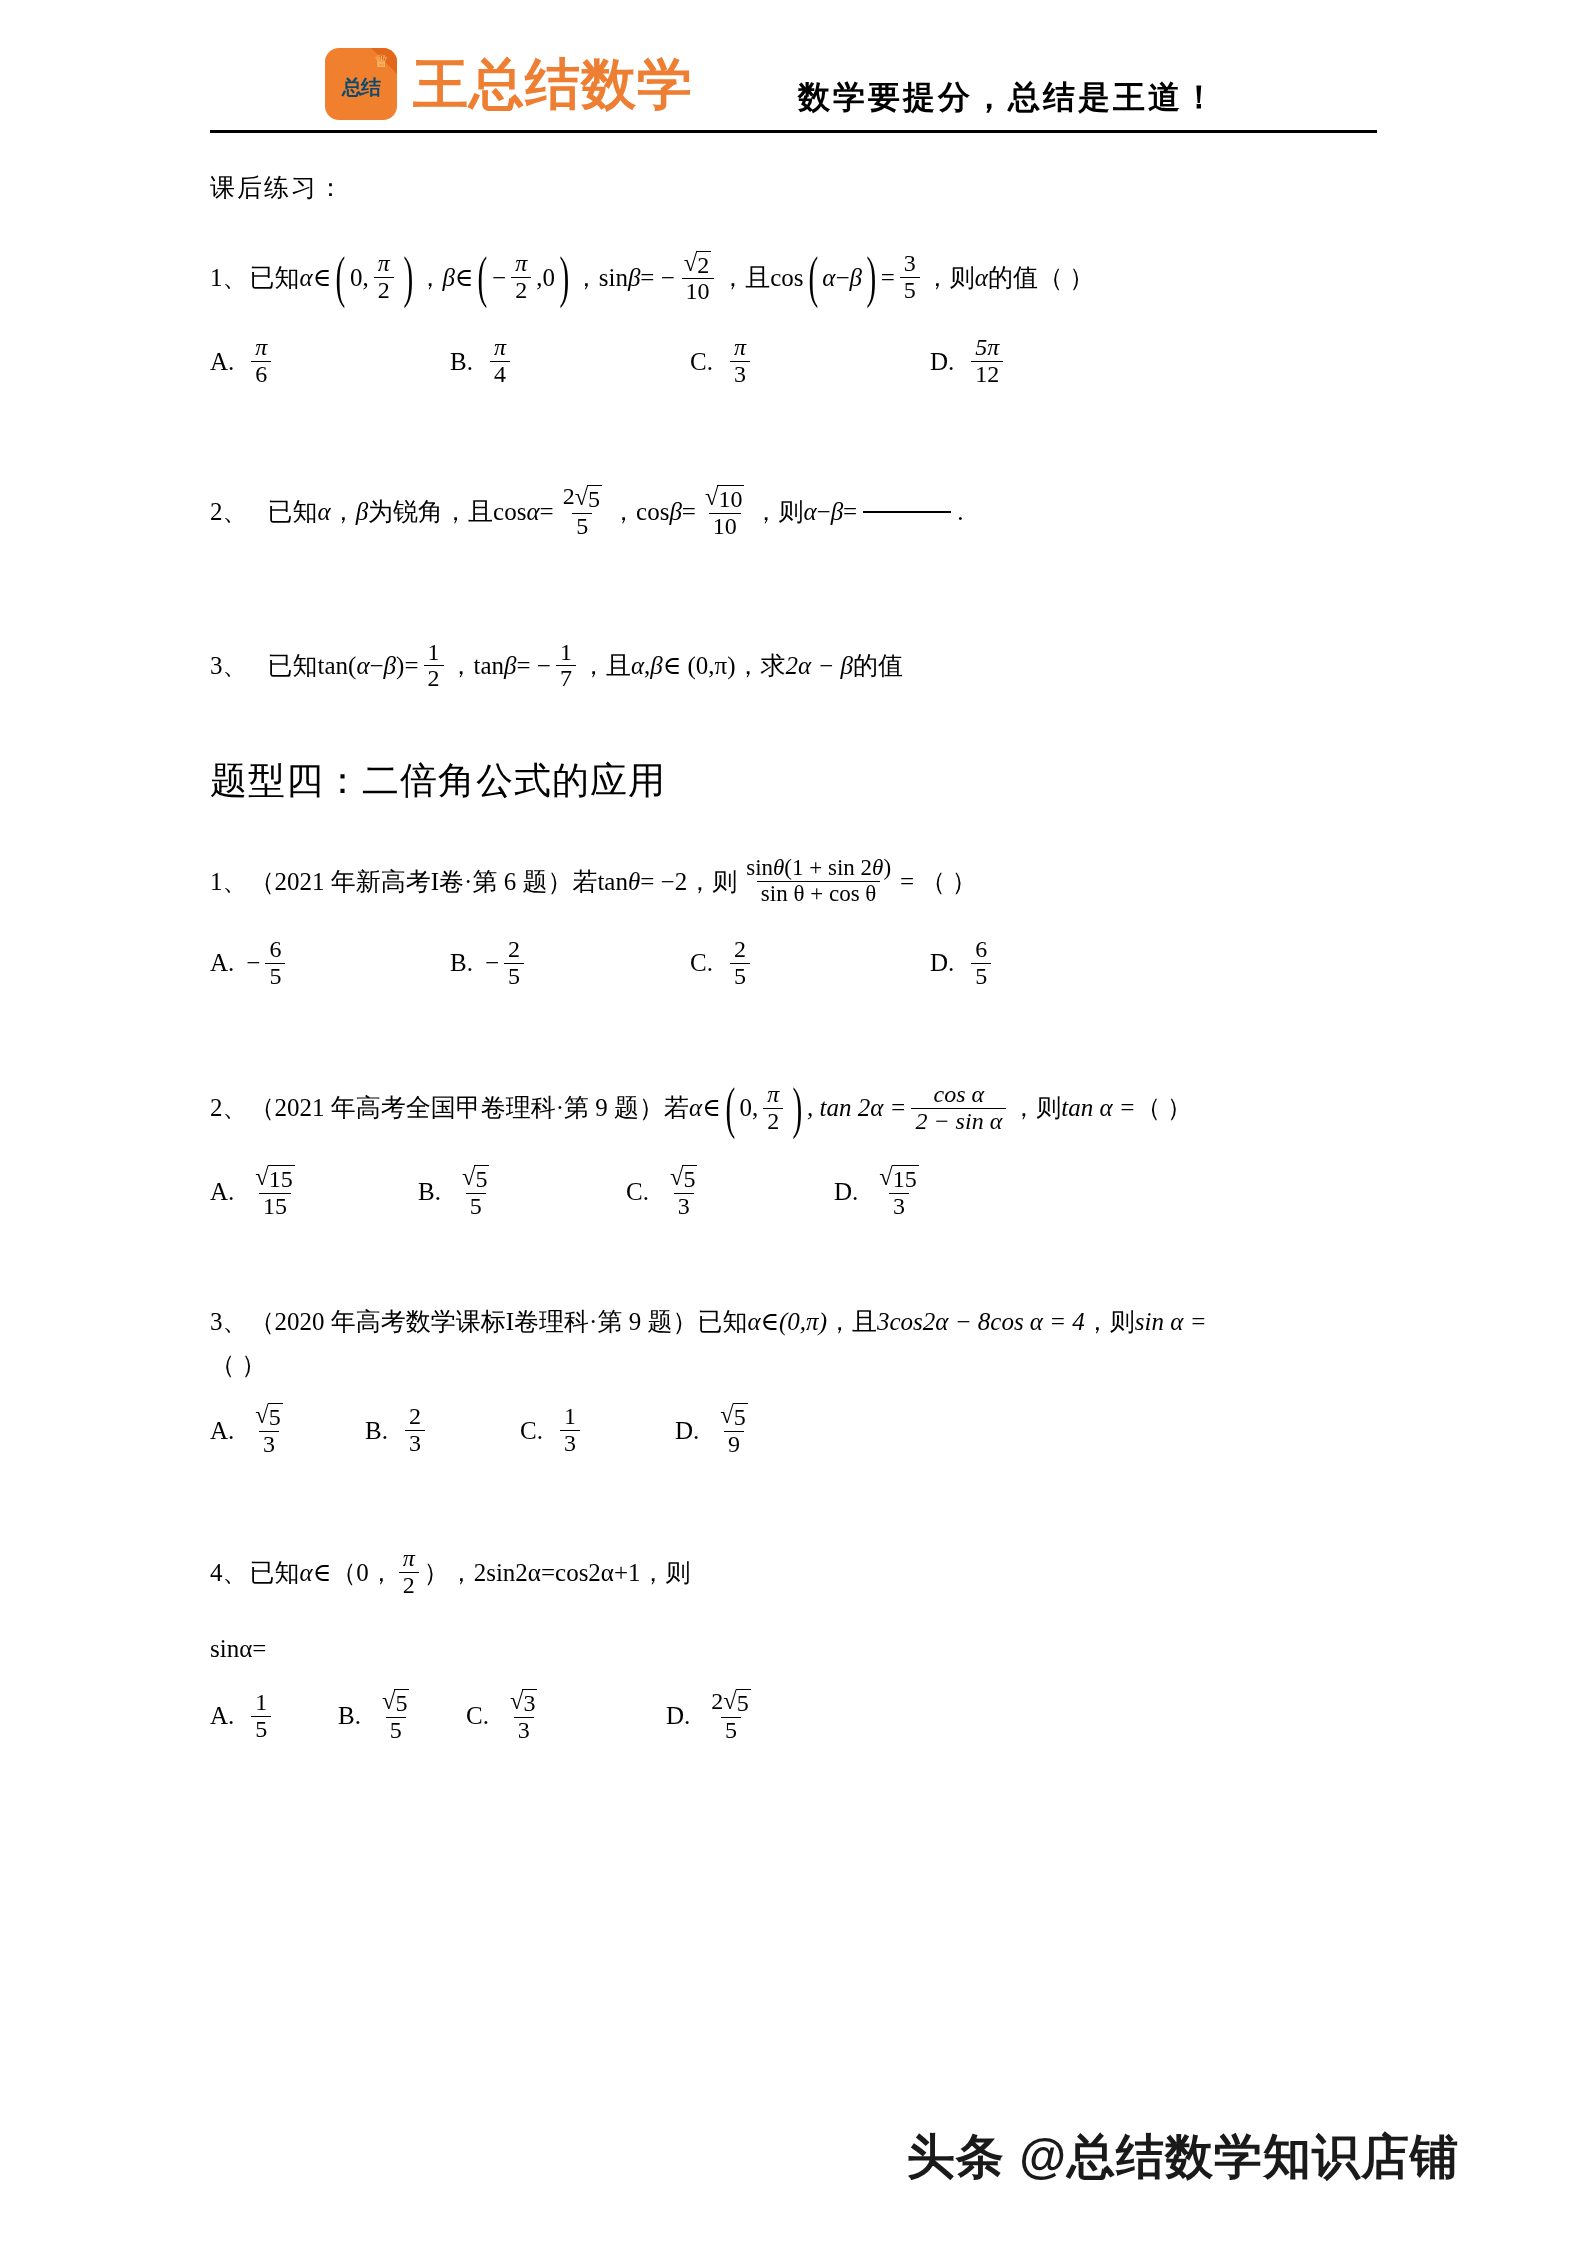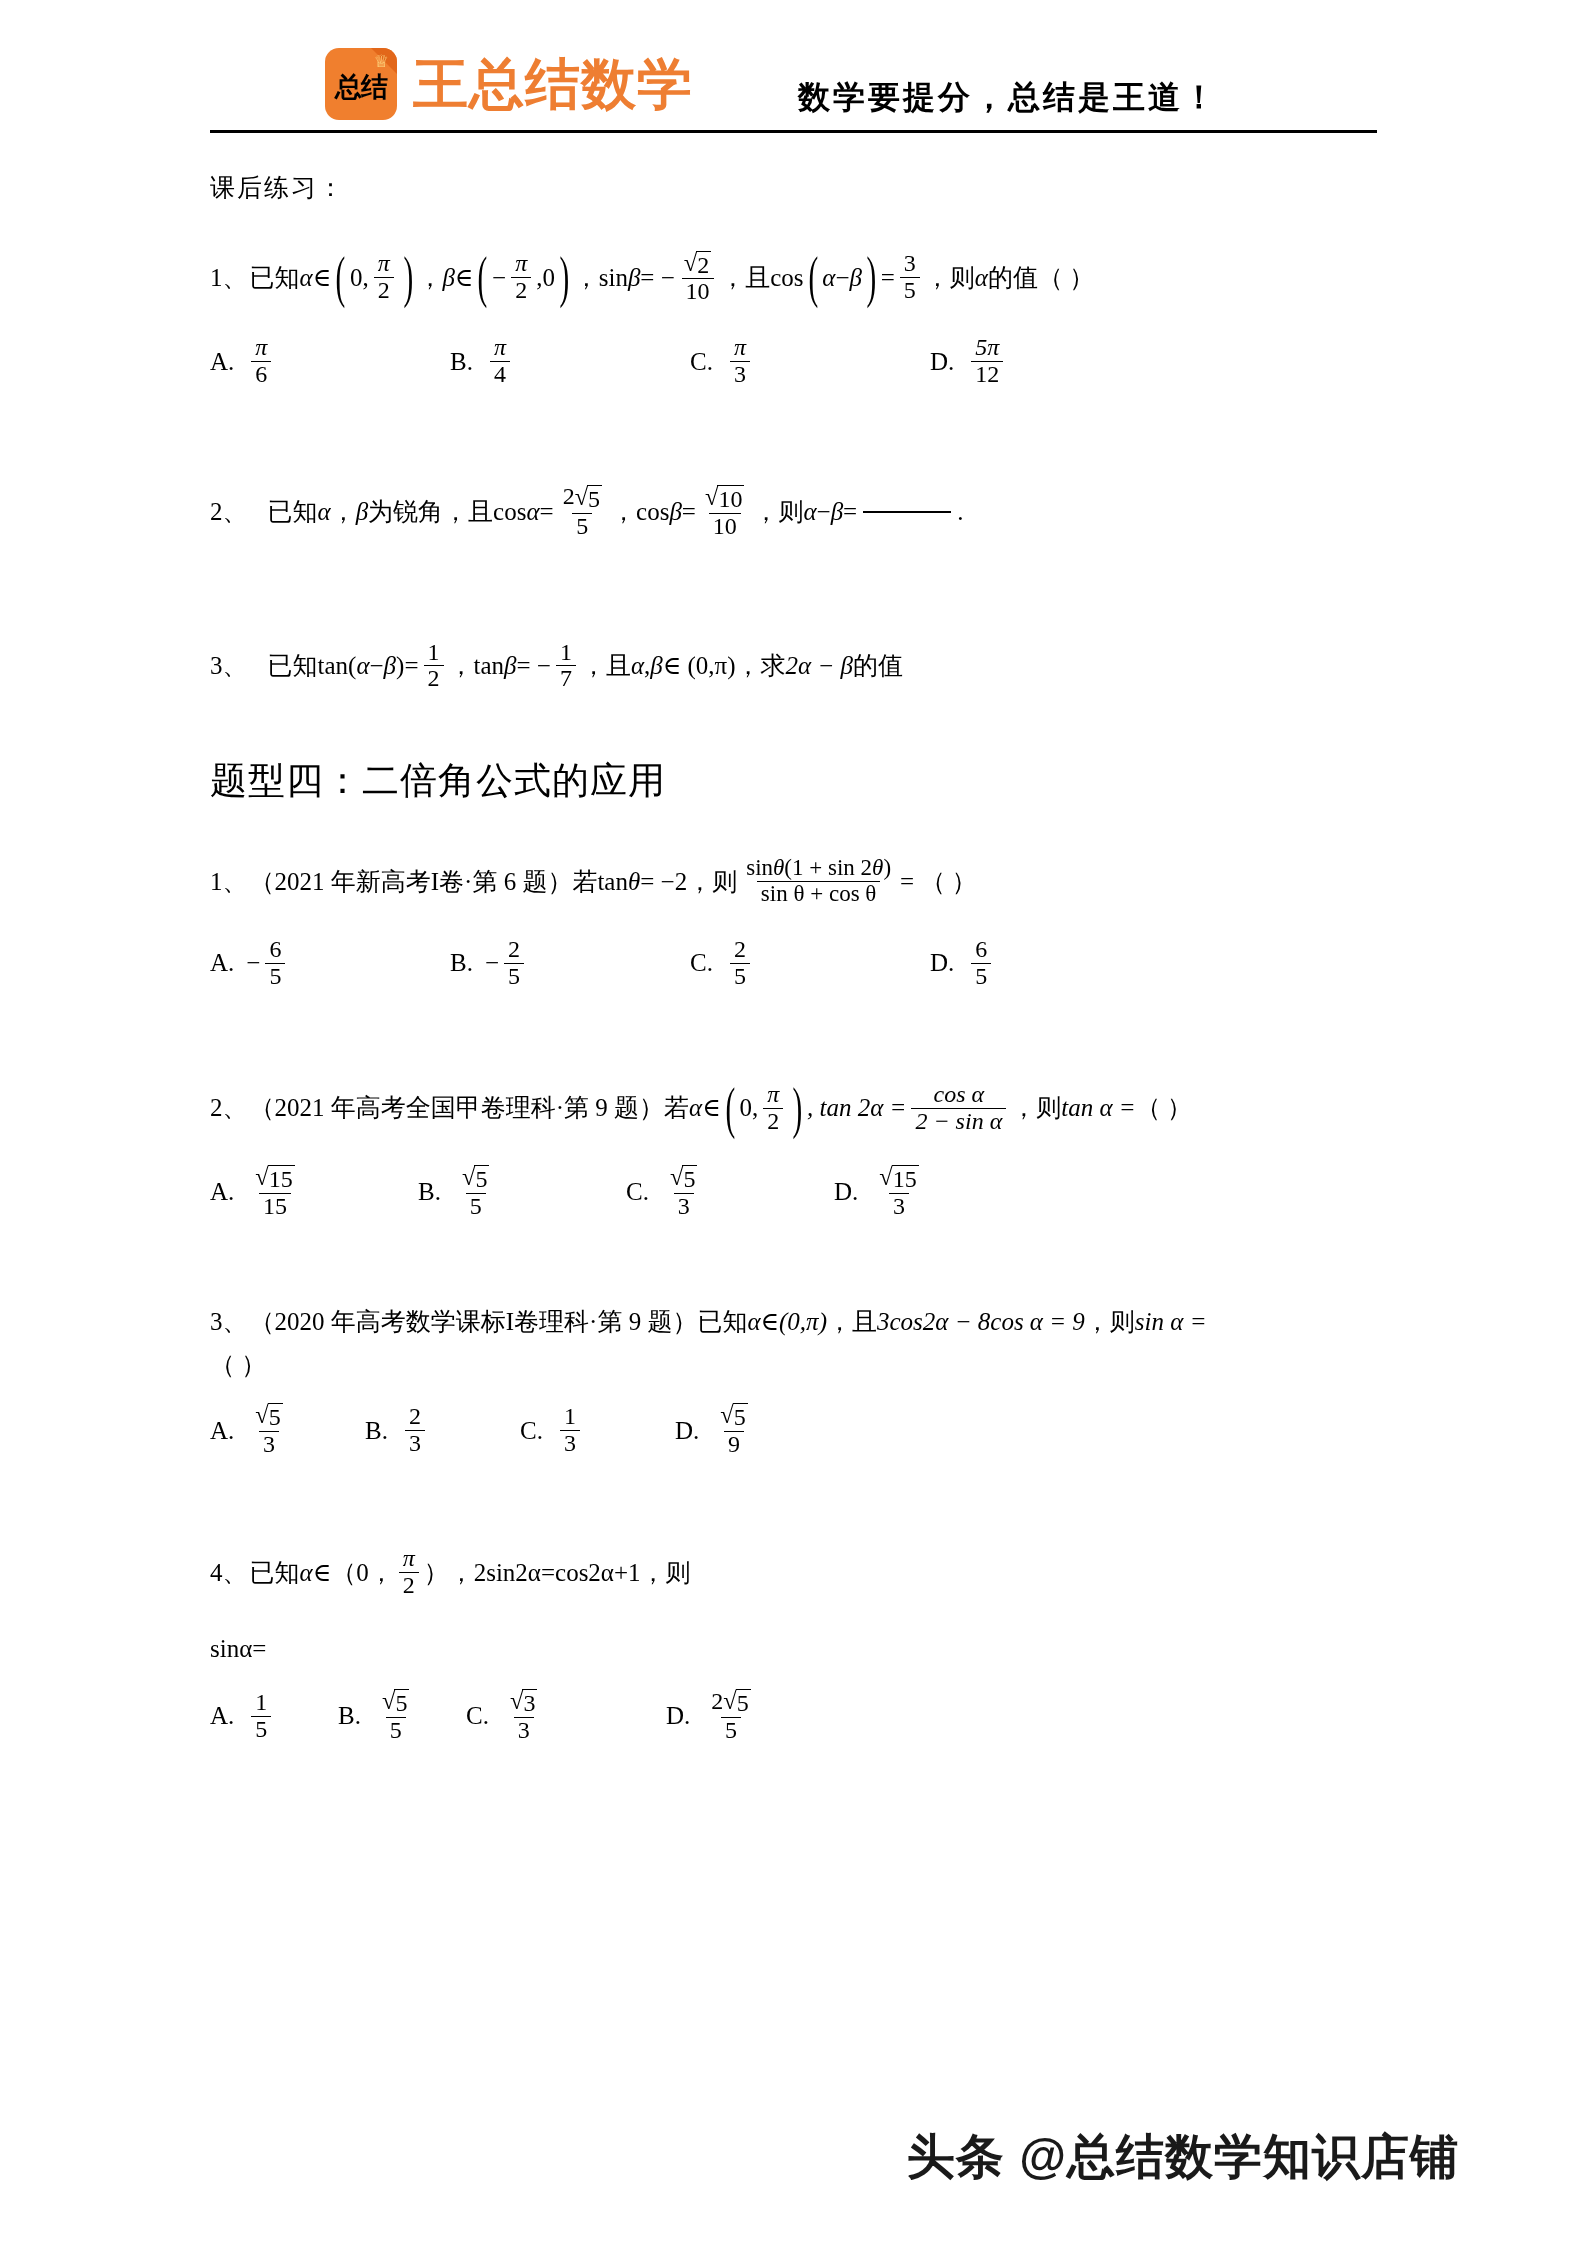--- a/index.html
+++ b/index.html
@@ -59,24 +59,24 @@
   }
   .logo-mark .crown {
     position: absolute;
     top: 5px; right: 8px;
     font-size: 17px;
     color: #FFE08A;
     line-height: 1;
   }
   .logo-mark .mark-text {
     position: relative;
-    color: #000000;
+    color: #0c4a6e;
     font-family: "Liberation Sans", sans-serif;
     font-weight: bold;
-    font-size: 27px;
+    font-size: 20px;
     letter-spacing: -1px;
     z-index: 2;
     margin-top: 6px;
   }
   .brand-name {
     color: #EE7E32;
     font-family: "Liberation Sans", sans-serif;
     font-weight: bold;
     font-size: 55px;
     letter-spacing: 1px;
@@ -513,21 +513,21 @@
         </span>
       </div>
     </div>
 
     <div class="q" style="margin-top:88px">
       <span class="q-num">3、</span>
       <span>（2020 年高考数学课标I卷理科·第 9 题）</span>
       <span>已知</span>
       <span class="it">α∈(0,π)</span>
       <span>，且</span>
-      <span class="it">3cos2α − 8cos α = 9</span>
+      <span class="it">3cos2α − 8cos α = 4</span>
       <span>，则</span>
       <span class="it">sin α =</span>
     </div>
     <div class="q tight" style="margin-top:16px">
       <span>（   ）</span>
     </div>
 
     <div class="opts narrow" style="margin-top:24px">
       <div class="opt">
         <span class="lbl">A.</span>

